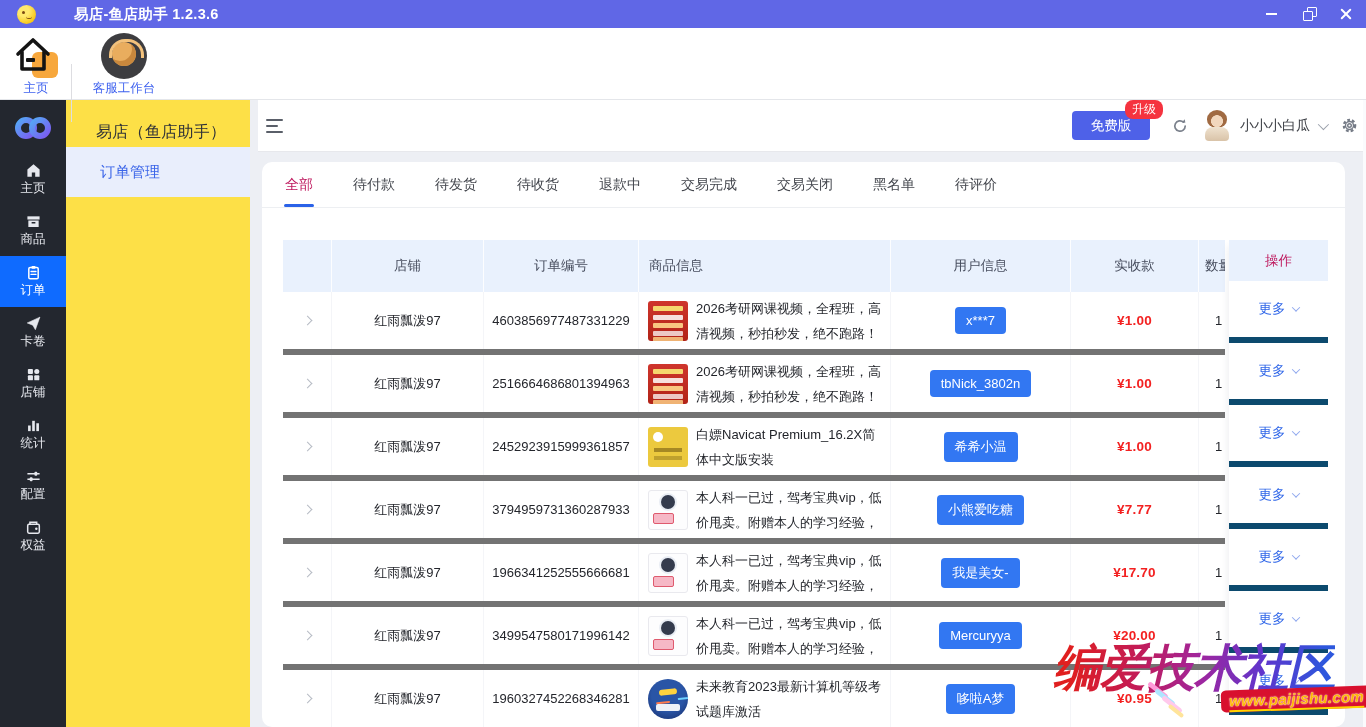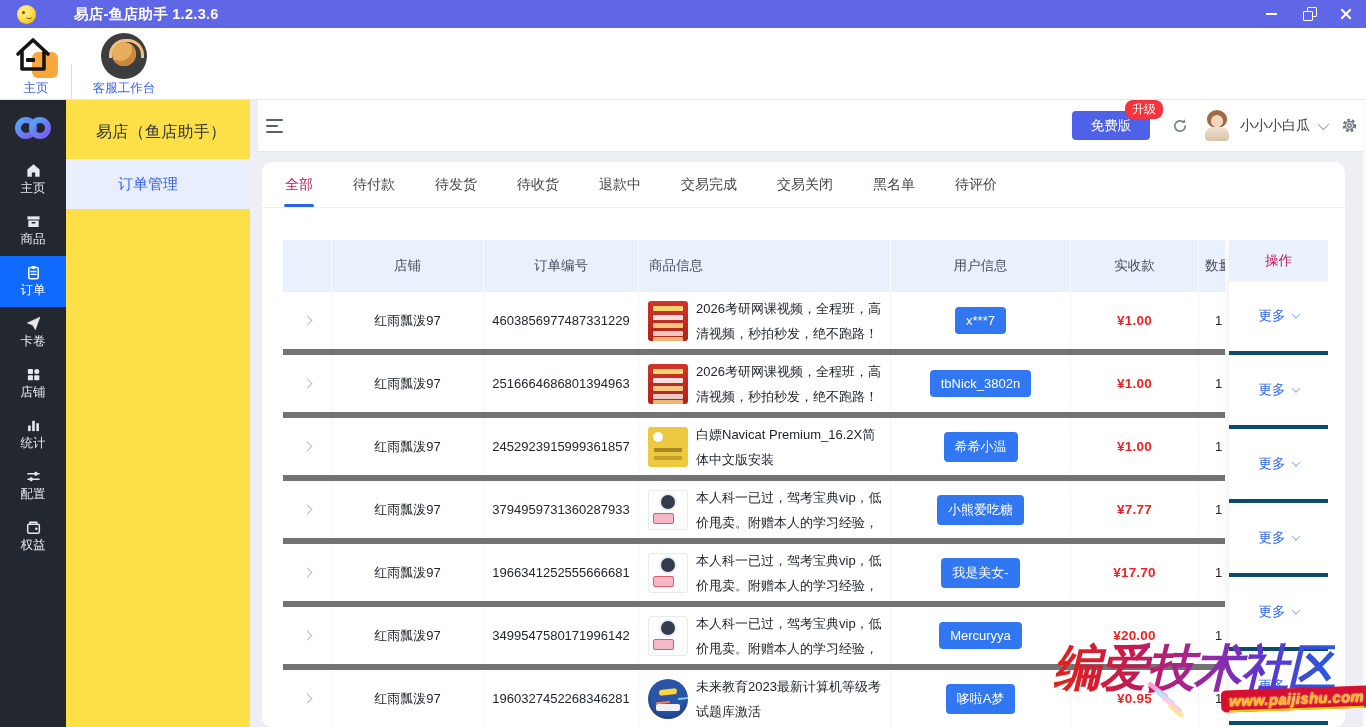--- a/index.html
+++ b/index.html
@@ -39,21 +39,21 @@
   
   .rail { position:absolute; left:0; top:100px; width:66px; height:627px; background:#23272f; z-index:5; }
   .rail-logo { width:40px; height:30px; margin:13px auto 11px; }
   .rail-item { height:51px; display:flex; flex-direction:column; align-items:center; justify-content:center; gap:2px; color:#e6e8ee; font-size:12.5px; cursor:pointer; }
   .rail-item svg { display:block; }
   .rail-item.active { background:#0f6bff; color:#fff; }
 
   
   .submenu { position:absolute; left:66px; top:100px; width:184px; height:627px; background:#fde047; z-index:4; }
   .submenu-title { padding:22px 0 0 30px; font-size:16px; color:#2e3138; letter-spacing:.3px; }
-  .submenu-item { margin-top:16px; height:50px; line-height:50px; padding-left:52px; font-size:15px; color:#3a64e8; background:#e9eefc; cursor:pointer; }
+  .submenu-item { margin-top:4px; height:50px; line-height:50px; padding-left:34px; font-size:15px; color:#3a64e8; background:#e9eefc; cursor:pointer; }
 
   
   .main-header { position:absolute; left:258px; top:100px; width:1108px; height:52px; background:#fff; border-bottom:1px solid #e7e8ec; display:flex; align-items:center; z-index:3; }
   .hamburger { margin-left:8px; width:18px; height:14px; display:flex; flex-direction:column; justify-content:space-between; cursor:pointer; }
   .hamburger i { display:block; height:2px; background:#5a5f69; border-radius:1px; }
   .hamburger i:nth-child(1){ width:17px; } .hamburger i:nth-child(2){ width:12px; } .hamburger i:nth-child(3){ width:17px; }
   .header-right { margin-left:auto; display:flex; align-items:center; padding-right:8px; }
   .plan-btn { position:relative; width:78px; height:29px; background:#4e61e8; color:#fff; border:none; border-radius:4px; font-size:13.5px; cursor:pointer; font-family:inherit; }
   .upg-badge { position:absolute; top:-11px; right:-13px; background:#f5333f; color:#fff; font-size:12px; line-height:1; padding:3px 7px 4px; border-radius:8px; }
   .refresh { margin-left:22px; cursor:pointer; display:flex; }
@@ -95,21 +95,21 @@
   .thumb[data-thumb="license-white"] { background:#fdfdfe; border:1px solid #e9e9ee; }
   .thumb[data-thumb="license-white"]::before { content:""; position:absolute; left:50%; top:4px; margin-left:-7px; width:14px; height:14px; border-radius:50%; background:#343b4d; box-shadow:0 0 0 2px #e9edf4; }
   .thumb[data-thumb="license-white"]::after { content:""; position:absolute; left:4px; bottom:5px; width:19px; height:9px; background:#f6b8c6; border:1px solid #df5a6e; border-radius:2px; }
   .thumb[data-thumb="future-edu-blue"] { border-radius:50%; background:radial-gradient(circle at 50% 40%, #2a55a6 0 52%, #152a66 100%); }
   .thumb[data-thumb="future-edu-blue"]::before { content:""; position:absolute; left:11px; top:10px; width:18px; height:6px; border-radius:3px; background:#ffd23e; transform:rotate(-6deg); box-shadow:-6px 10px 0 -2px #ff7a4d, 16px 8px 0 -2px #6fd1ff; }
   .thumb[data-thumb="future-edu-blue"]::after { content:""; position:absolute; left:8px; bottom:8px; width:24px; height:7px; border-radius:2px; background:rgba(255,255,255,.92); }
   .tag { background:#3277f2; color:#fff; font-size:13px; padding:6px 11px; border-radius:4px; white-space:nowrap; cursor:pointer; }
   .amt { color:#f32121; font-weight:bold; font-size:13.5px; letter-spacing:.2px; }
   .fixed-ops { position:absolute; left:946px; top:0; width:99px; box-shadow:-7px 0 8px -7px rgba(30,40,70,.10); }
   .ops-head { height:41px; background:#e9f1fd; display:flex; align-items:center; justify-content:center; font-size:13.5px; color:#be185d; }
-  .ops-cell { height:74px; background:#fff; border-bottom:4px solid #0c4a6e; display:flex; align-items:center; justify-content:center; }
+  .ops-cell { height:62px; background:#fff; border-bottom:6px solid #0c4a6e; display:flex; align-items:center; justify-content:center; }
   .more-link { display:flex; align-items:center; gap:7px; color:#2f66e8; font-size:13.5px; cursor:pointer; }
   .more-chev { width:6px; height:6px; border-right:1.5px solid #8fa8ee; border-bottom:1.5px solid #8fa8ee; transform:rotate(45deg) translate(-1px,-1px); }
 
   
   .edge-strip { position:absolute; right:0; top:100px; width:3px; height:627px; background:#fafbfd; z-index:6; }
 
   
   .wm { position:absolute; left:0; top:0; width:1144px; height:727px; z-index:50; pointer-events:none; }
   .wm-title { position:absolute; left:1053px; top:636px; font-size:48px; font-weight:900; font-style:italic; letter-spacing:-1px; white-space:nowrap;
       background:linear-gradient(92deg,#e01f1f 6%,#c31b56 30%,#a0269e 52%,#5f35cc 74%,#2d57dd 96%);

